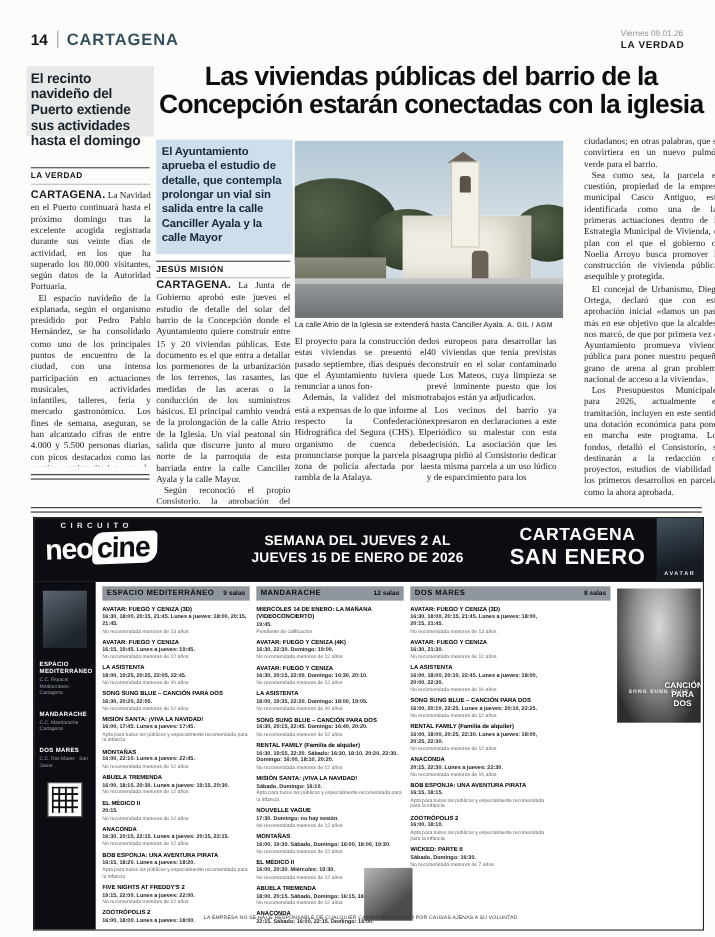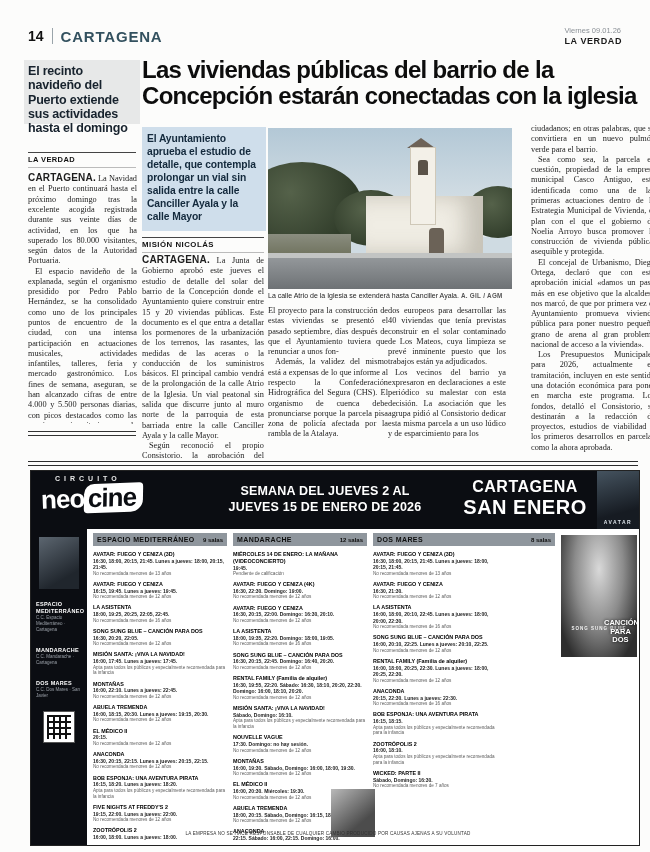--- a/index.html
+++ b/index.html
@@ -35,21 +35,21 @@
     font-size:8.3px;line-height:1.24;text-align:justify;color:#1d1d1d;}
   .left-body p{margin:0;}
   .left-body p + p{text-indent:7px;}
   .dateline{font-family:Liberation Sans, sans-serif;font-weight:700;font-size:10px;letter-spacing:.2px;}
   .left-end-rule{position:absolute;left:28px;top:431px;width:108px;height:3px;
     border-top:1px solid #333;border-bottom:1px solid #333;}
 
   
   .main-headline{
     position:absolute;left:142px;top:57px;width:500px;margin:0;
-    font:800 24px/1.1 "Liberation Sans",sans-serif;letter-spacing:-.7px;color:#0d0d0d;
+    font:800 24px/1.1 "Liberation Sans",sans-serif;letter-spacing:-.7px;color:#0d0d0d;text-align:center;
   }
   .standfirst{
     position:absolute;left:142px;top:127px;width:124px;height:104px;box-sizing:border-box;
     background:#cfdeeb;padding:6px 5px;
     font:700 10.3px/1.26 "Liberation Sans",sans-serif;color:#13293c;letter-spacing:-.1px;
   }
   .main-byline{
     position:absolute;left:142px;top:237px;width:122px;
     border-top:1px solid #444;border-bottom:1px solid #bbb;
     font:800 7.8px/1 "Liberation Sans",sans-serif;letter-spacing:.5px;color:#111;
@@ -178,21 +178,21 @@
   </div>
   <div class="left-byline">LA VERDAD</div>
   <div class="left-body">
     <p><span class="dateline">CARTAGENA.</span> <span>La Navidad en el Puerto continuará hasta el próximo domingo tras la excelente acogida registrada durante sus veinte días de actividad, en los que ha superado los 80.000 visitantes, según datos de la Autoridad Portuaria.</span></p>
     <p>El espacio navideño de la explanada, según el organismo presidido por Pedro Pablo Hernández, se ha consolidado como uno de los principales puntos de encuentro de la ciudad, con una intensa participación en actuaciones musicales, actividades infantiles, talleres, feria y mercado gastronómico. Los fines de semana, aseguran, se han alcanzado cifras de entre 4.000 y 5.500 personas diarias, con picos destacados como las previas universitarias y la jornada del 31 de diciembre. Durante este fin de semana ampliado, el público podrá disfrutar de música en directo, feria y oferta gastronómica.</p>
   </div>
   <div class="left-end-rule"></div>
 
   <h1 class="main-headline">Las viviendas públicas del barrio de la Concepción estarán conectadas con la iglesia</h1>
   <div class="standfirst">El Ayuntamiento aprueba el estudio de detalle, que contempla prolongar un vial sin salida entre la calle Canciller Ayala y la calle Mayor</div>
-  <div class="main-byline">MISIÓN NICOLÁS</div>
+  <div class="main-byline">JESÚS MISIÓN</div>
 
   <figure class="photo">
     <div class="ph-sky"></div>
     <div class="ph-tree t1"></div>
     <div class="ph-tree t2"></div>
     <div class="ph-tree t3"></div>
     <div class="ph-church"></div>
     <div class="ph-tower-roof"></div>
     <div class="ph-tower"></div>
     <div class="ph-tower-win"></div>

